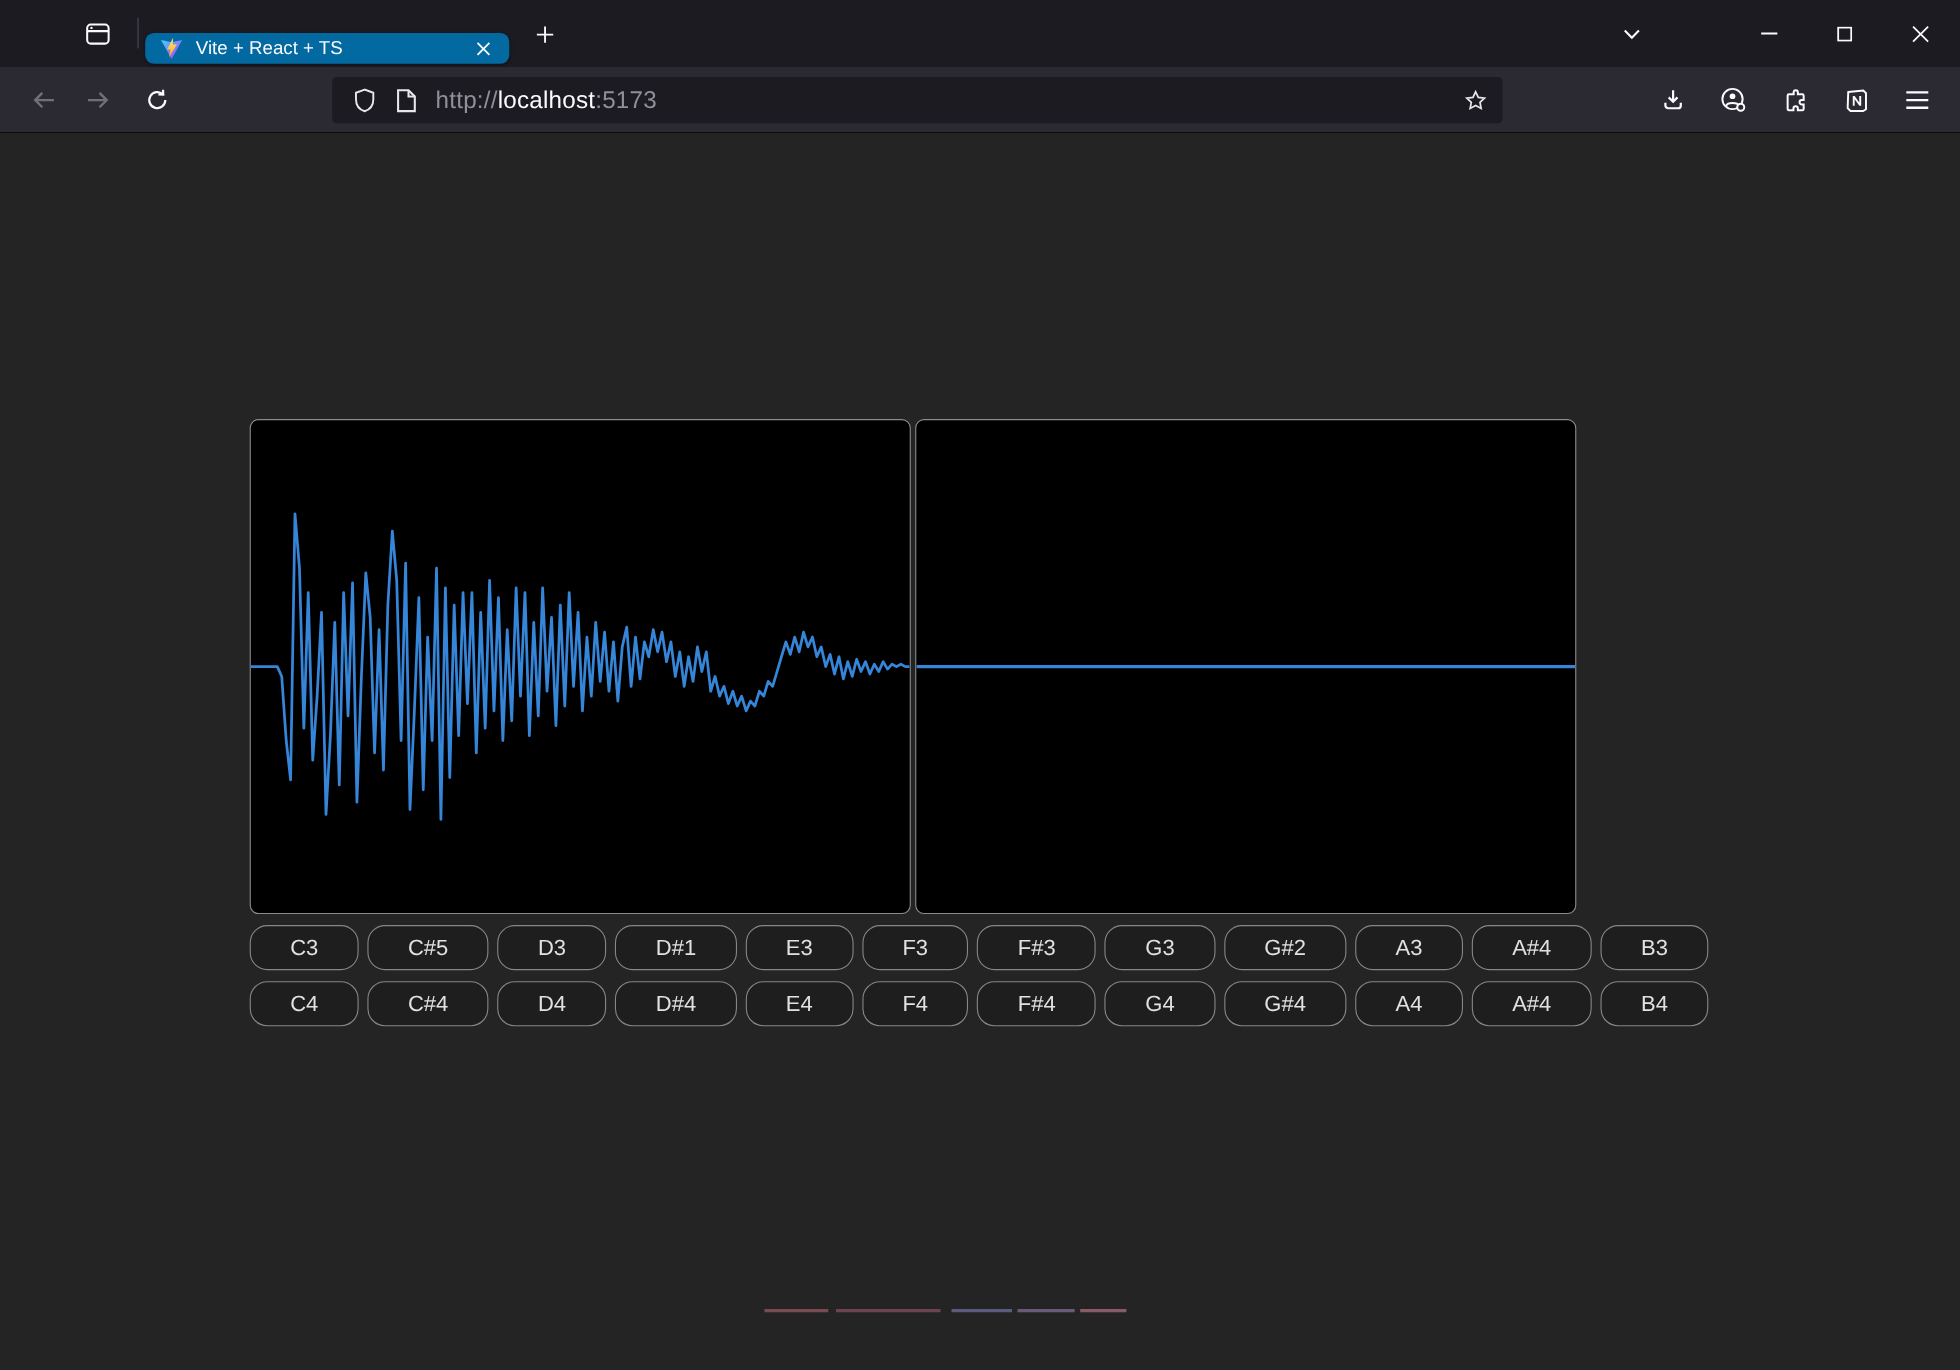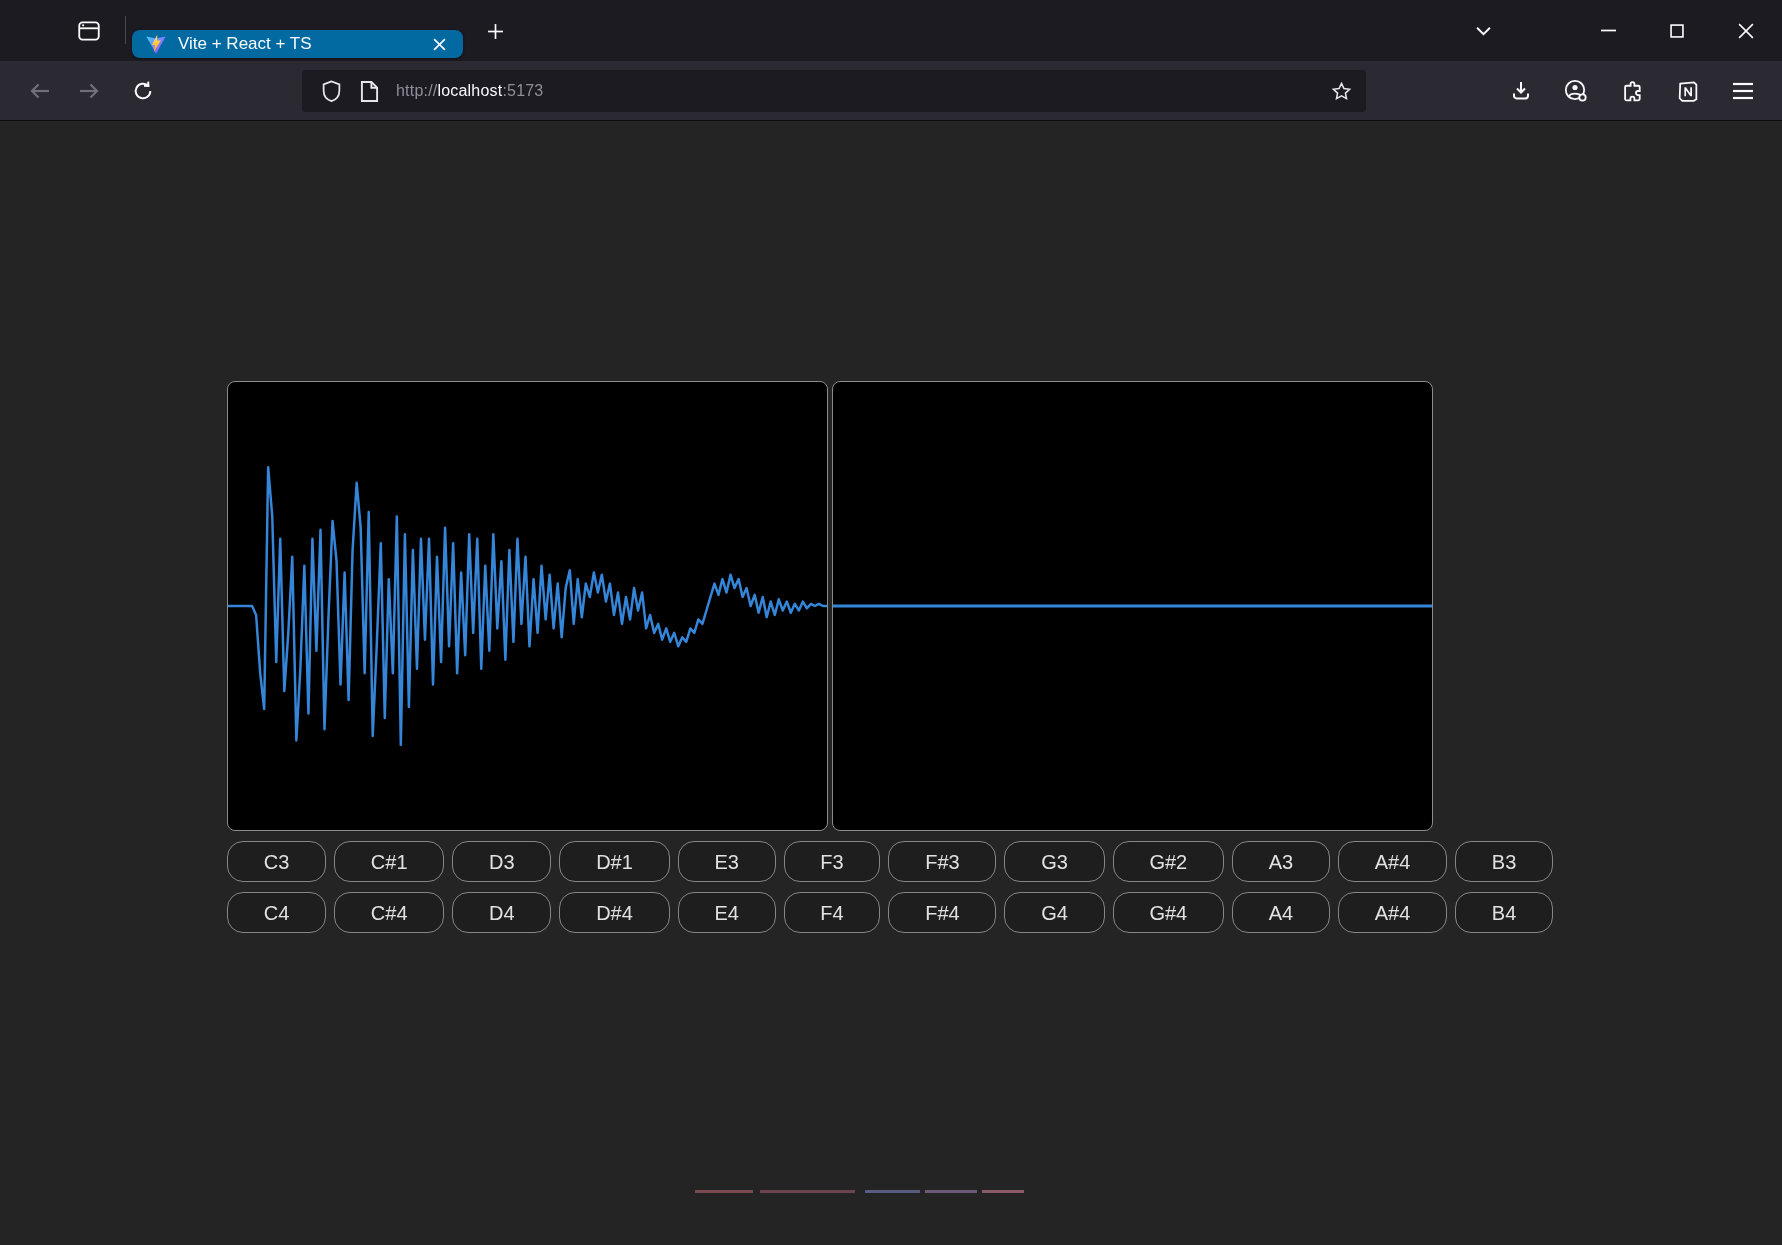--- a/index.html
+++ b/index.html
@@ -26,21 +26,21 @@
     display:flex; align-items:center; justify-content:center; cursor:pointer; }
   
   .navbar { position:absolute; top:61px; left:0; width:1782px; height:60px; background:#2b2a33;
     border-bottom:1px solid #0c0c0d; }
   .navbtn { position:absolute; top:11px; width:38px; height:38px; border-radius:4px;
     display:flex; align-items:center; justify-content:center; cursor:pointer; }
   .urlbar { position:absolute; left:302px; top:9px; width:1064px; height:42px; background:#1c1b22;
     border-radius:4px; display:flex; align-items:center; padding:0 10px 0 14px; cursor:text; }
   .urlbar .icn { width:30px; height:30px; display:flex; align-items:center; justify-content:center;
     border-radius:3px; cursor:pointer; flex:0 0 auto; }
-  .url-text { font-size:16px; color:#8f8f99; margin-left:12px; flex:1; white-space:nowrap;
+  .url-text { font-size:22px; color:#8f8f99; margin-left:12px; flex:1; white-space:nowrap;
     letter-spacing:.2px; }
   .url-text .host { color:#fbfbfe; }
   
   .content { position:absolute; top:121px; left:0; width:1782px; height:1072px; background:#242424; }
   .stage { position:absolute; left:227px; top:260px; width:1326px; }
   .panels { display:flex; gap:4px; }
   .panel { width:601px; height:450px; background:#000; border:1.5px solid #8b8b8b;
     border-radius:8px; overflow:hidden; }
   .panel svg { width:100%; height:100%; display:block; }
   .note-rows { margin-top:10px; display:flex; flex-direction:column; gap:10px; }
@@ -237,21 +237,21 @@
         <div class="panel">
           <svg id="fl-svg" viewBox="0 0 601 450" preserveAspectRatio="none">
               <line x1="0" x2="601" y1="225" y2="225" stroke="#3585d8" stroke-width="3"></line>
             </svg>
         </div>
       </div>
 
       <div class="note-rows">
         <div class="note-row">
           <button class="note">C3</button>
-          <button class="note">C#1</button>
+          <button class="note">C#5</button>
           <button class="note">D3</button>
           <button class="note">D#1</button>
           <button class="note">E3</button>
           <button class="note">F3</button>
           <button class="note">F#3</button>
           <button class="note">G3</button>
           <button class="note">G#2</button>
           <button class="note">A3</button>
           <button class="note">A#4</button>
           <button class="note">B3</button>

